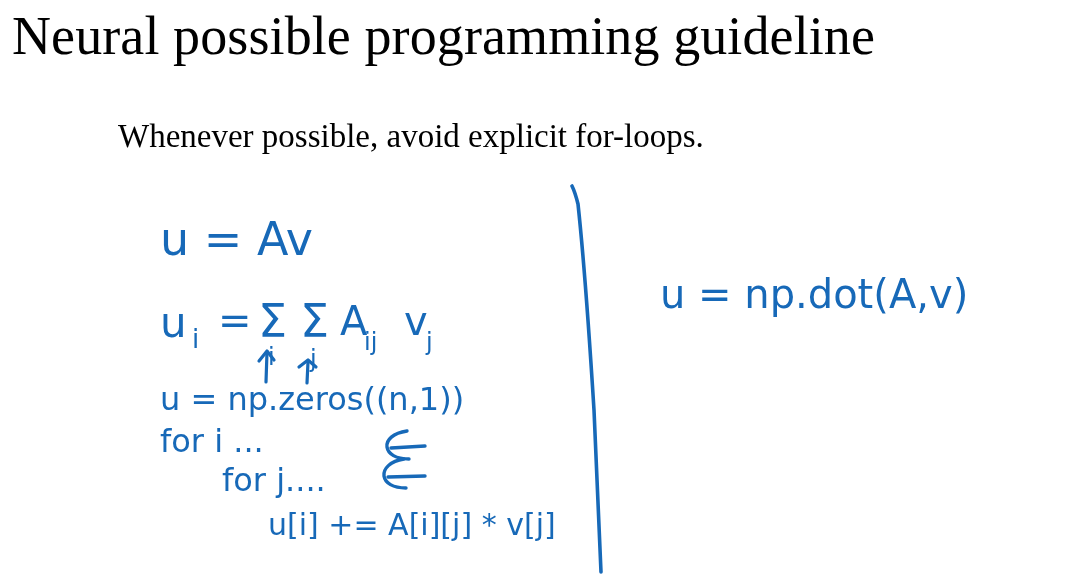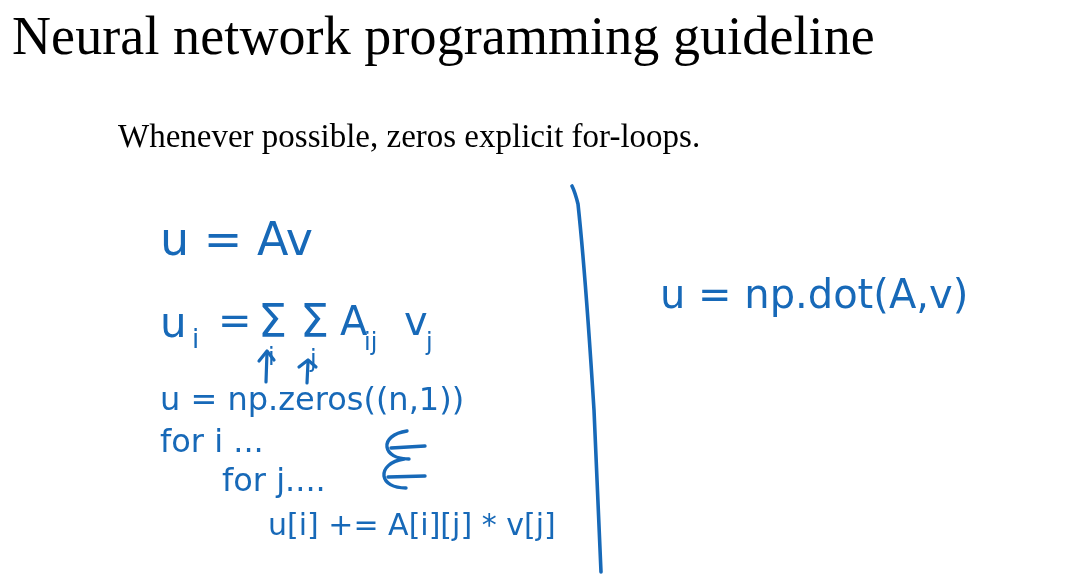--- a/index.html
+++ b/index.html
@@ -51,23 +51,23 @@
     font-family: "DejaVu Sans", sans-serif;
     fill: #1769b8;
     font-weight: 400;
   }
 </style>
 </head>
 <body>
 
 <div id="slide">
 
-  <div id="title">Neural network programming guideline</div>
+  <div id="title">Neural possible programming guideline</div>
 
-  <div id="subtitle">Whenever possible, zeros explicit for-loops.</div>
+  <div id="subtitle">Whenever possible, avoid explicit for-loops.</div>
 
   <svg id="ink-layer" viewBox="0 0 1090 576">
 
     <g>
       <text class="hand" x="160" y="255" font-size="46">u = Av</text>
     </g>
 
     <g>
       <text class="hand" x="160" y="337" font-size="42">u</text>
       <text class="hand" x="192" y="348" font-size="26">i</text>

